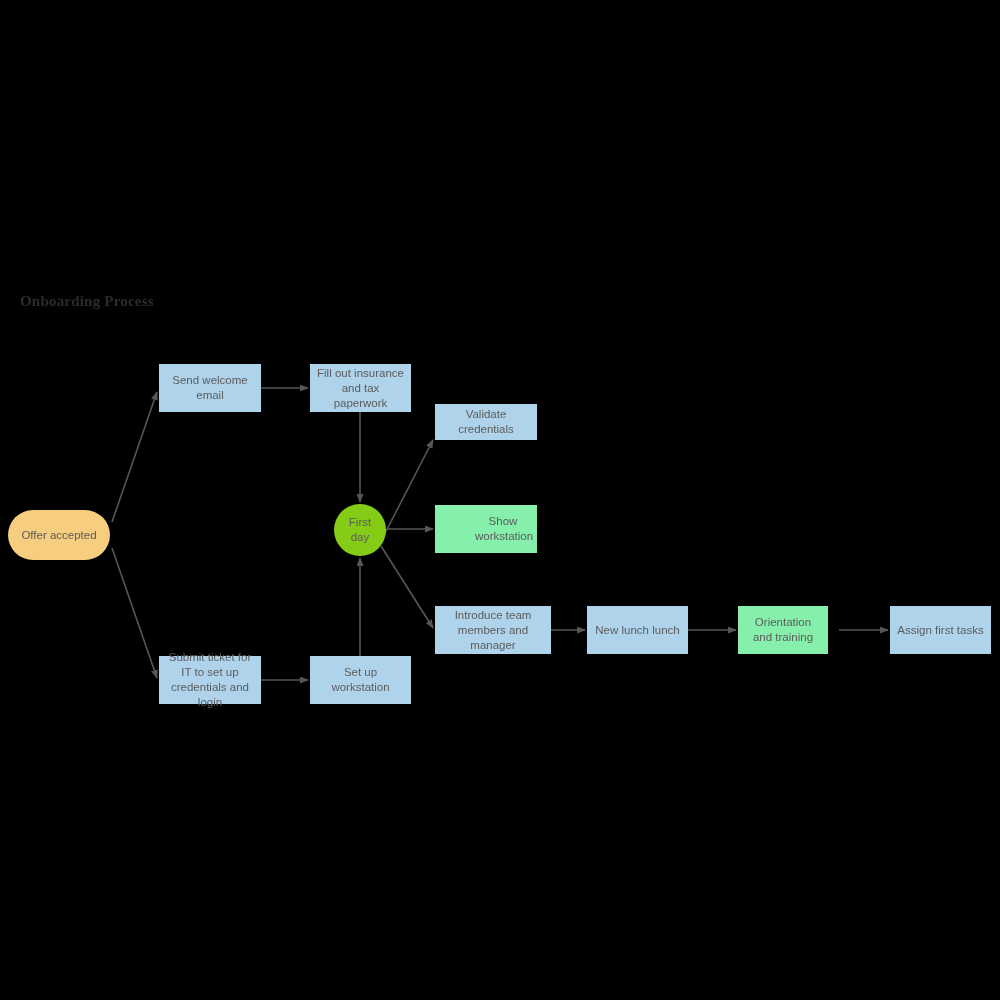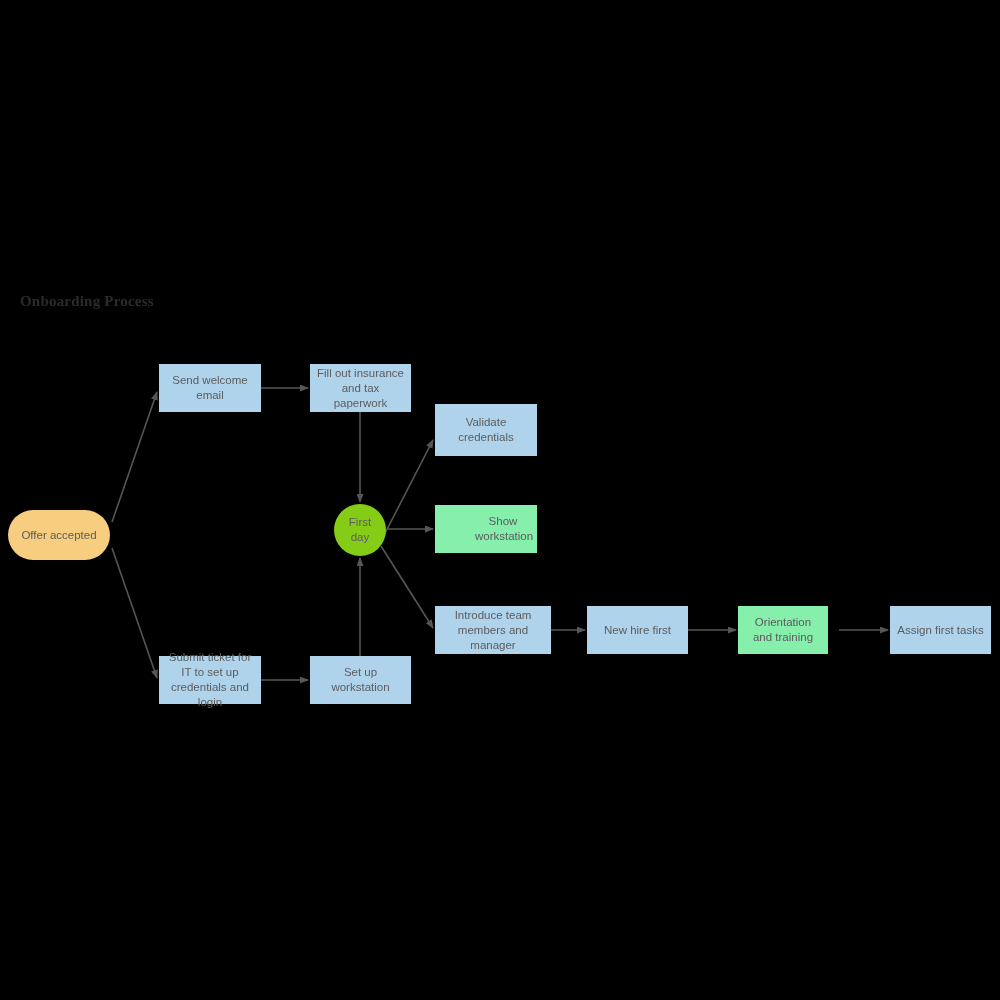--- a/index.html
+++ b/index.html
@@ -103,31 +103,31 @@
       </div>
       <div class="node rect" style="left: 159px; top: 656px; width: 102px; height: 48px; color: rgb(92, 92, 92); background: rgb(176, 211, 236);">
         <span class="node-label">Submit ticket for IT to set up credentials and login</span>
       </div>
       <div class="node rect" style="left: 310px; top: 656px; width: 101px; height: 48px; color: rgb(92, 92, 92); background: rgb(176, 211, 236);">
         <span class="node-label">Set up workstation</span>
       </div>
       <div class="node circle" style="left: 334px; top: 504px; width: 52px; height: 52px; color: rgb(92, 92, 92); background: #84cc16;">
         <span class="node-label">First day</span>
       </div>
-      <div class="node rect" style="left: 435px; top: 404px; width: 102px; height: 52px; color: rgb(92, 92, 92); background: rgb(176, 211, 236);">
+      <div class="node rect" style="left: 435px; top: 404px; width: 102px; height: 36px; color: rgb(92, 92, 92); background: rgb(176, 211, 236);">
         <span class="node-label">Validate credentials</span>
       </div>
       <div class="node rect" style="left: 435px; top: 505px; width: 102px; height: 48px; color: rgb(92, 92, 92); background: #86efac; padding-left: 40px;">
         <span class="node-label">Show workstation</span>
       </div>
       <div class="node rect" style="left: 435px; top: 606px; width: 116px; height: 48px; color: rgb(92, 92, 92); background: rgb(176, 211, 236);">
         <span class="node-label">Introduce team members and manager</span>
       </div>
       <div class="node rect" style="left: 587px; top: 606px; width: 101px; height: 48px; color: rgb(92, 92, 92); background: rgb(176, 211, 236);">
-        <span class="node-label">New hire first</span>
+        <span class="node-label">New lunch lunch</span>
       </div>
       <div class="node rect" style="left: 738px; top: 606px; width: 90px; height: 48px; color: rgb(92, 92, 92); background: #86efac;">
         <span class="node-label">Orientation and training</span>
       </div>
       <div class="node rect" style="left: 890px; top: 606px; width: 101px; height: 48px; color: rgb(92, 92, 92); background: rgb(176, 211, 236);">
         <span class="node-label">Assign first tasks</span>
       </div>
     </div>
 
 </div>

